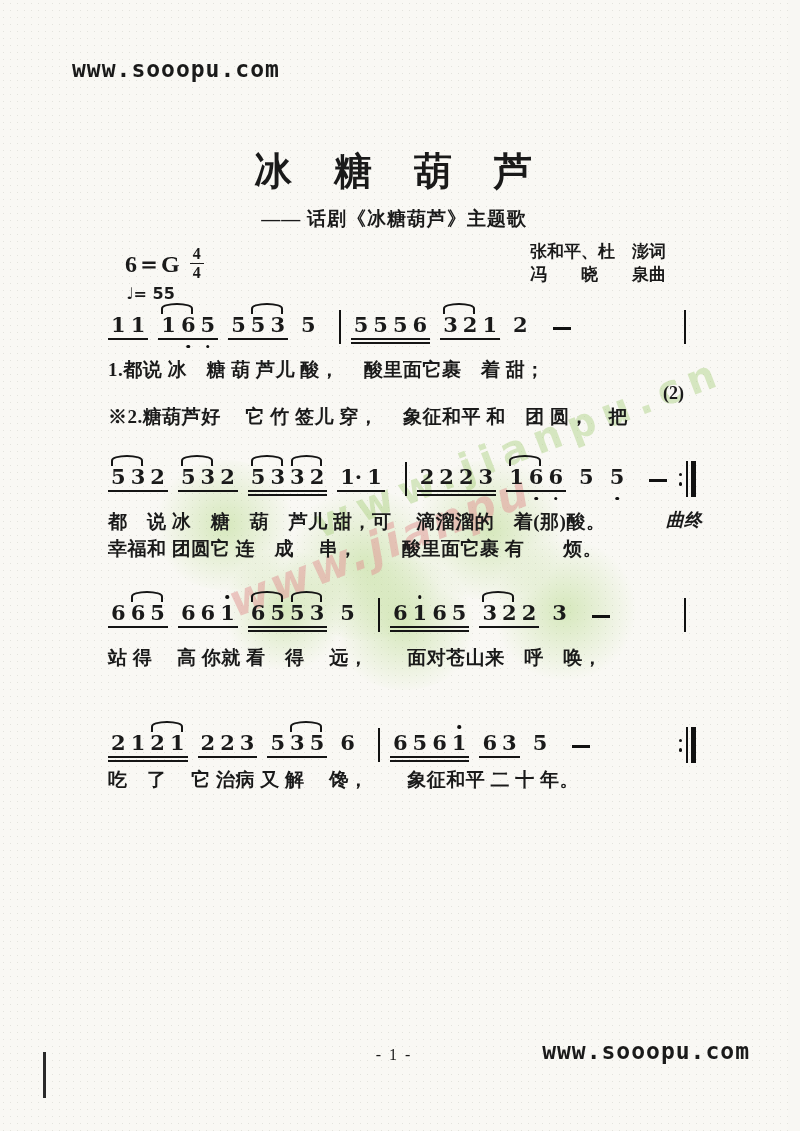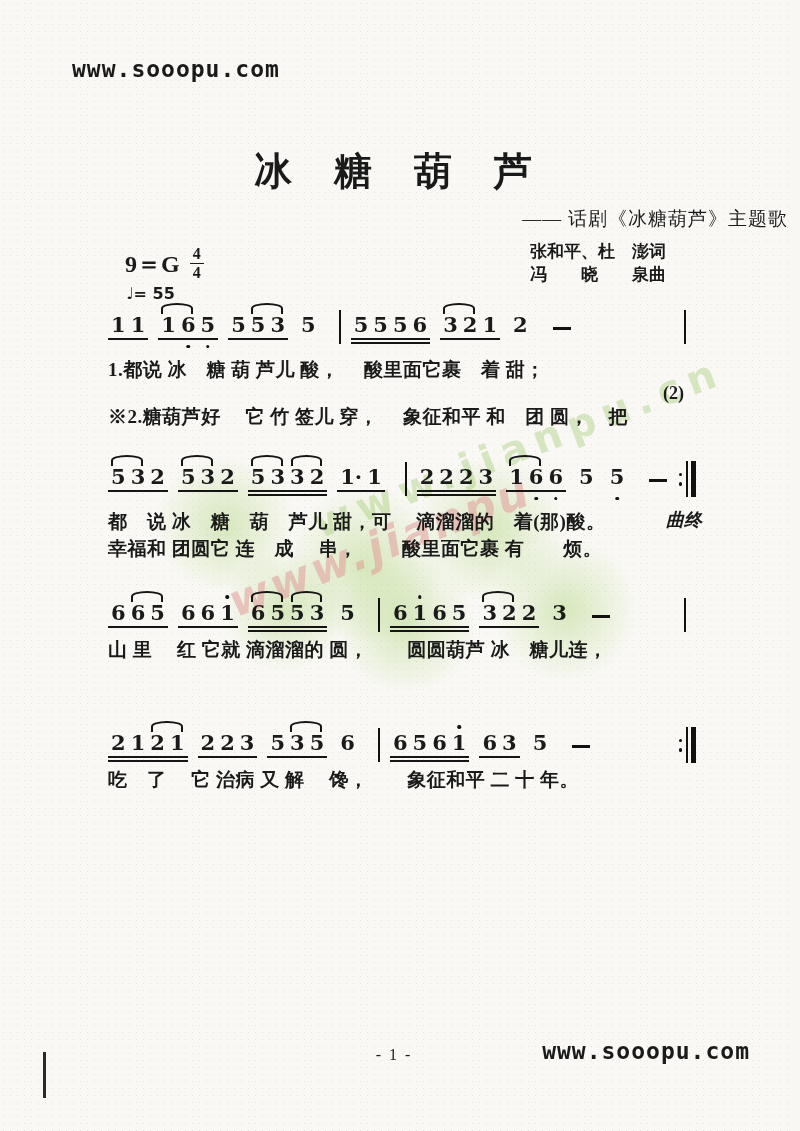--- a/index.html
+++ b/index.html
@@ -11,21 +11,21 @@
   }
   .page{
     position:relative;width:788px;height:1131px;overflow:hidden;
     background-color:#f9f8f4;
     background-image:radial-gradient(circle, rgba(150,150,140,.22) .7px, transparent .9px);
     background-size:7px 7px;
   }
   
   .wm-top{position:absolute;left:72px;top:56px;font-family:"DejaVu Sans Mono",monospace;font-size:23px;letter-spacing:1px;font-weight:700;}
   .title{position:absolute;left:0;right:0;top:146px;text-align:center;font-size:38px;font-weight:700;letter-spacing:2px;}
-  .subtitle{position:absolute;left:0;right:0;top:206px;text-align:right;font-size:19px;font-weight:400;letter-spacing:1px;}
+  .subtitle{position:absolute;left:0;right:0;top:206px;text-align:center;font-size:19px;font-weight:700;letter-spacing:1px;}
   .keysig{position:absolute;left:125px;top:246px;display:flex;align-items:center;gap:6px;font-weight:700;font-size:24px;}
   .ts{display:inline-flex;flex-direction:column;align-items:center;font-size:16px;line-height:1.0;font-weight:700;margin-left:4px;}
   .ts-top{border-bottom:1.5px solid #1a1a1a;padding:0 3px 1px;}
   .ts-bot{padding:1px 3px 0;}
   .credits{position:absolute;right:122px;top:240px;text-align:right;font-size:17px;font-weight:700;line-height:23px;}
   .tempo{position:absolute;left:126px;top:284px;font-size:16px;font-weight:700;font-family:"DejaVu Sans",sans-serif;}
   
   .wm-band{position:absolute;left:0;top:400px;width:800px;height:320px;pointer-events:none;}
   .blob{position:absolute;border-radius:50%;background:radial-gradient(circle, rgba(176,214,128,.48), rgba(176,214,128,0) 70%);}
   .wm-diag{position:absolute;left:215px;top:95px;width:460px;transform:rotate(-21deg);
@@ -71,21 +71,21 @@
 <body>
 
 <div class="page">
 
   <div class="wm-top">www.sooopu.com</div>
 
   <div class="title">冰　糖　葫　芦</div>
   <div class="subtitle">—— 话剧《冰糖葫芦》主题歌</div>
 
   <div class="keysig">
-    <span>9＝G</span>
+    <span>6＝G</span>
     <span class="ts">
       <span class="ts-top">4</span>
       <span class="ts-bot">4</span>
     </span>
   </div>
 
   <div class="credits">
     <div>张和平、杜　澎词</div>
     <div>冯　　晓　　泉曲</div>
   </div>
@@ -250,21 +250,23 @@
             <span class="note">2</span>
             <span class="arc" style="left: calc(0% + 3px); width: calc(66.6667% - 12px);"></span>
           </span>
           <span class="group u0">
             <span class="note">3</span>
           </span>
           <div class="dash"></div>
           <div class="gap"></div>
           <div class="bar"></div>
         </div>
-        <div class="lyric">山 里　 红 它就 滴溜溜的 圆，　　圆圆葫芦 冰　糖儿连，</div>
+        <div class="lyric-row-wrap">
+          <div class="lyric">站 得　 高 你就 看　得　 远，　　面对苍山来　呼　唤，</div>
+        </div>
       </div>
       <div class="line-block lb4">
         <div class="notation">
           <span class="group u2">
             <span class="note">2</span>
             <span class="note">1</span>
             <span class="note">2</span>
             <span class="note">1</span>
             <span class="arc" style="left: calc(50% + 3px); width: calc(50% - 12px);"></span>
           </span>

